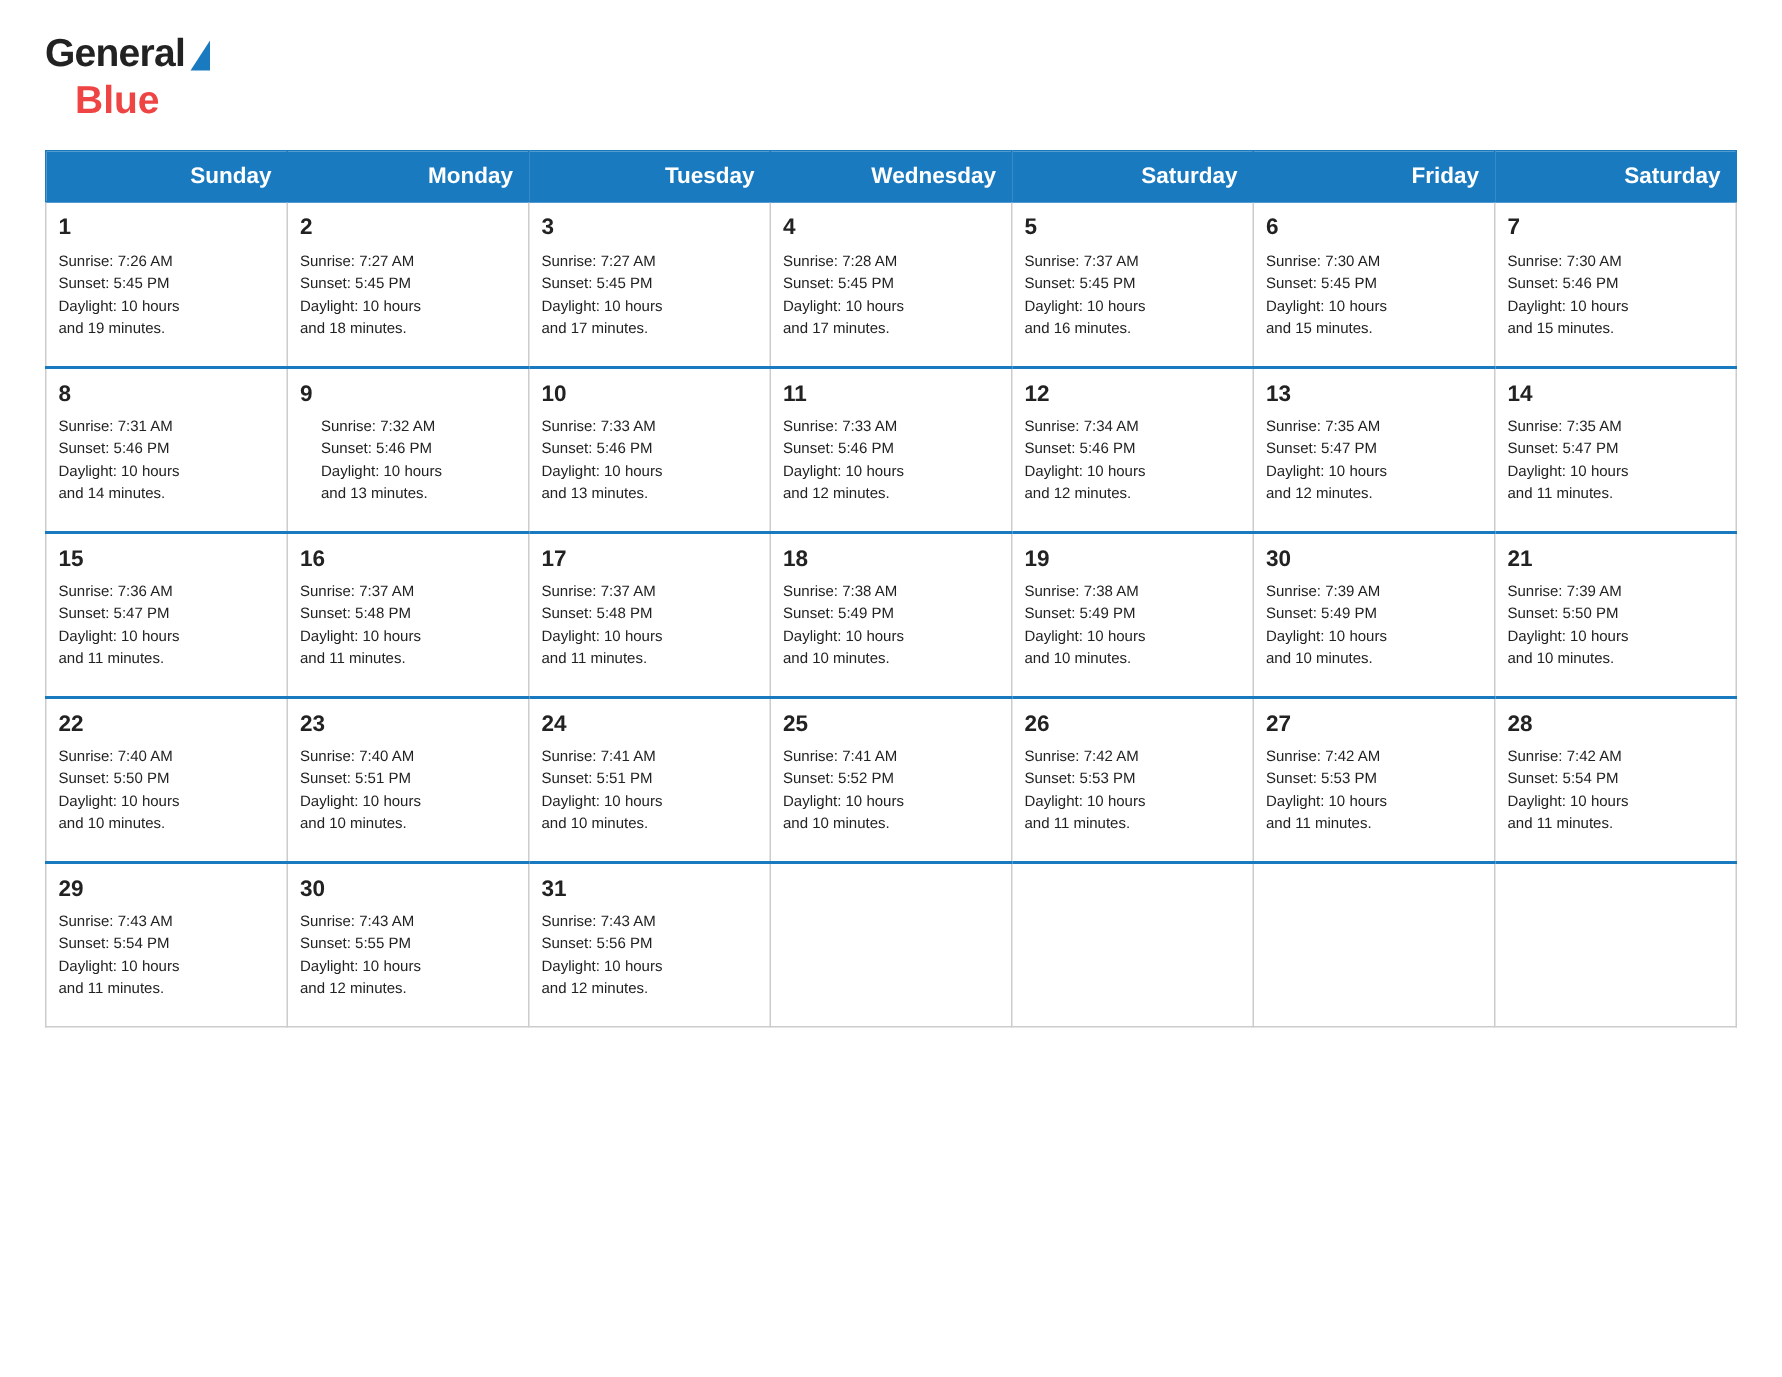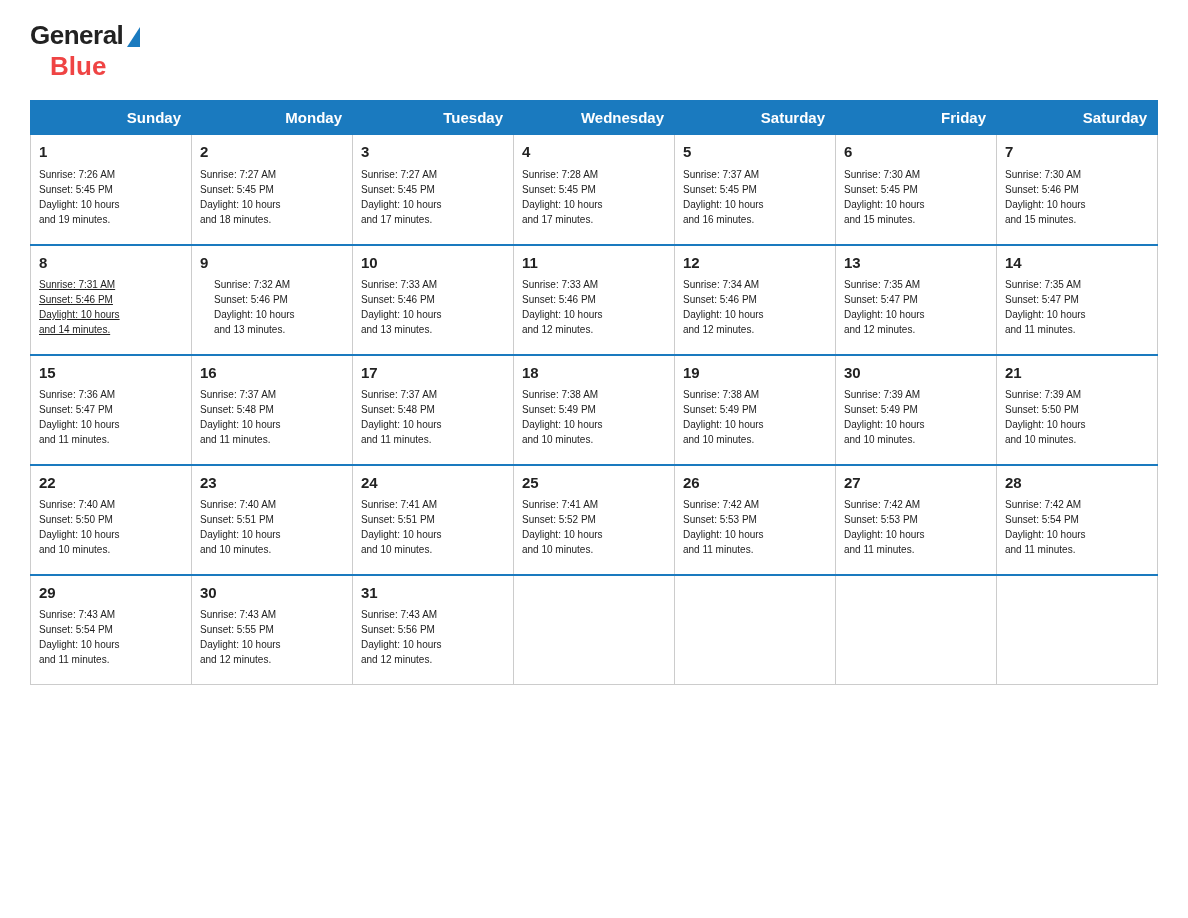--- a/index.html
+++ b/index.html
@@ -176,21 +176,21 @@
           <span class="day-num">7</span>
           <div class="day-info" style="white-space: pre-line;">Sunrise: 7:30 AM
 Sunset: 5:46 PM
 Daylight: 10 hours
 and 15 minutes.</div>
         </td>
       </tr>
       <tr>
         <td>
           <span class="day-num">8</span>
-          <div class="day-info" style="white-space: pre-line; text-decoration: underline;">Sunrise: 7:31 AM
+          <div class="day-info" style="white-space: pre-line;">Sunrise: 7:31 AM
 Sunset: 5:46 PM
 Daylight: 10 hours
 and 14 minutes.</div>
         </td>
         <td>
           <span class="day-num">9</span>
           <div class="day-info" style="white-space: pre-line; margin-left: 14px;">Sunrise: 7:32 AM
 Sunset: 5:46 PM
 Daylight: 10 hours
 and 13 minutes.</div>

